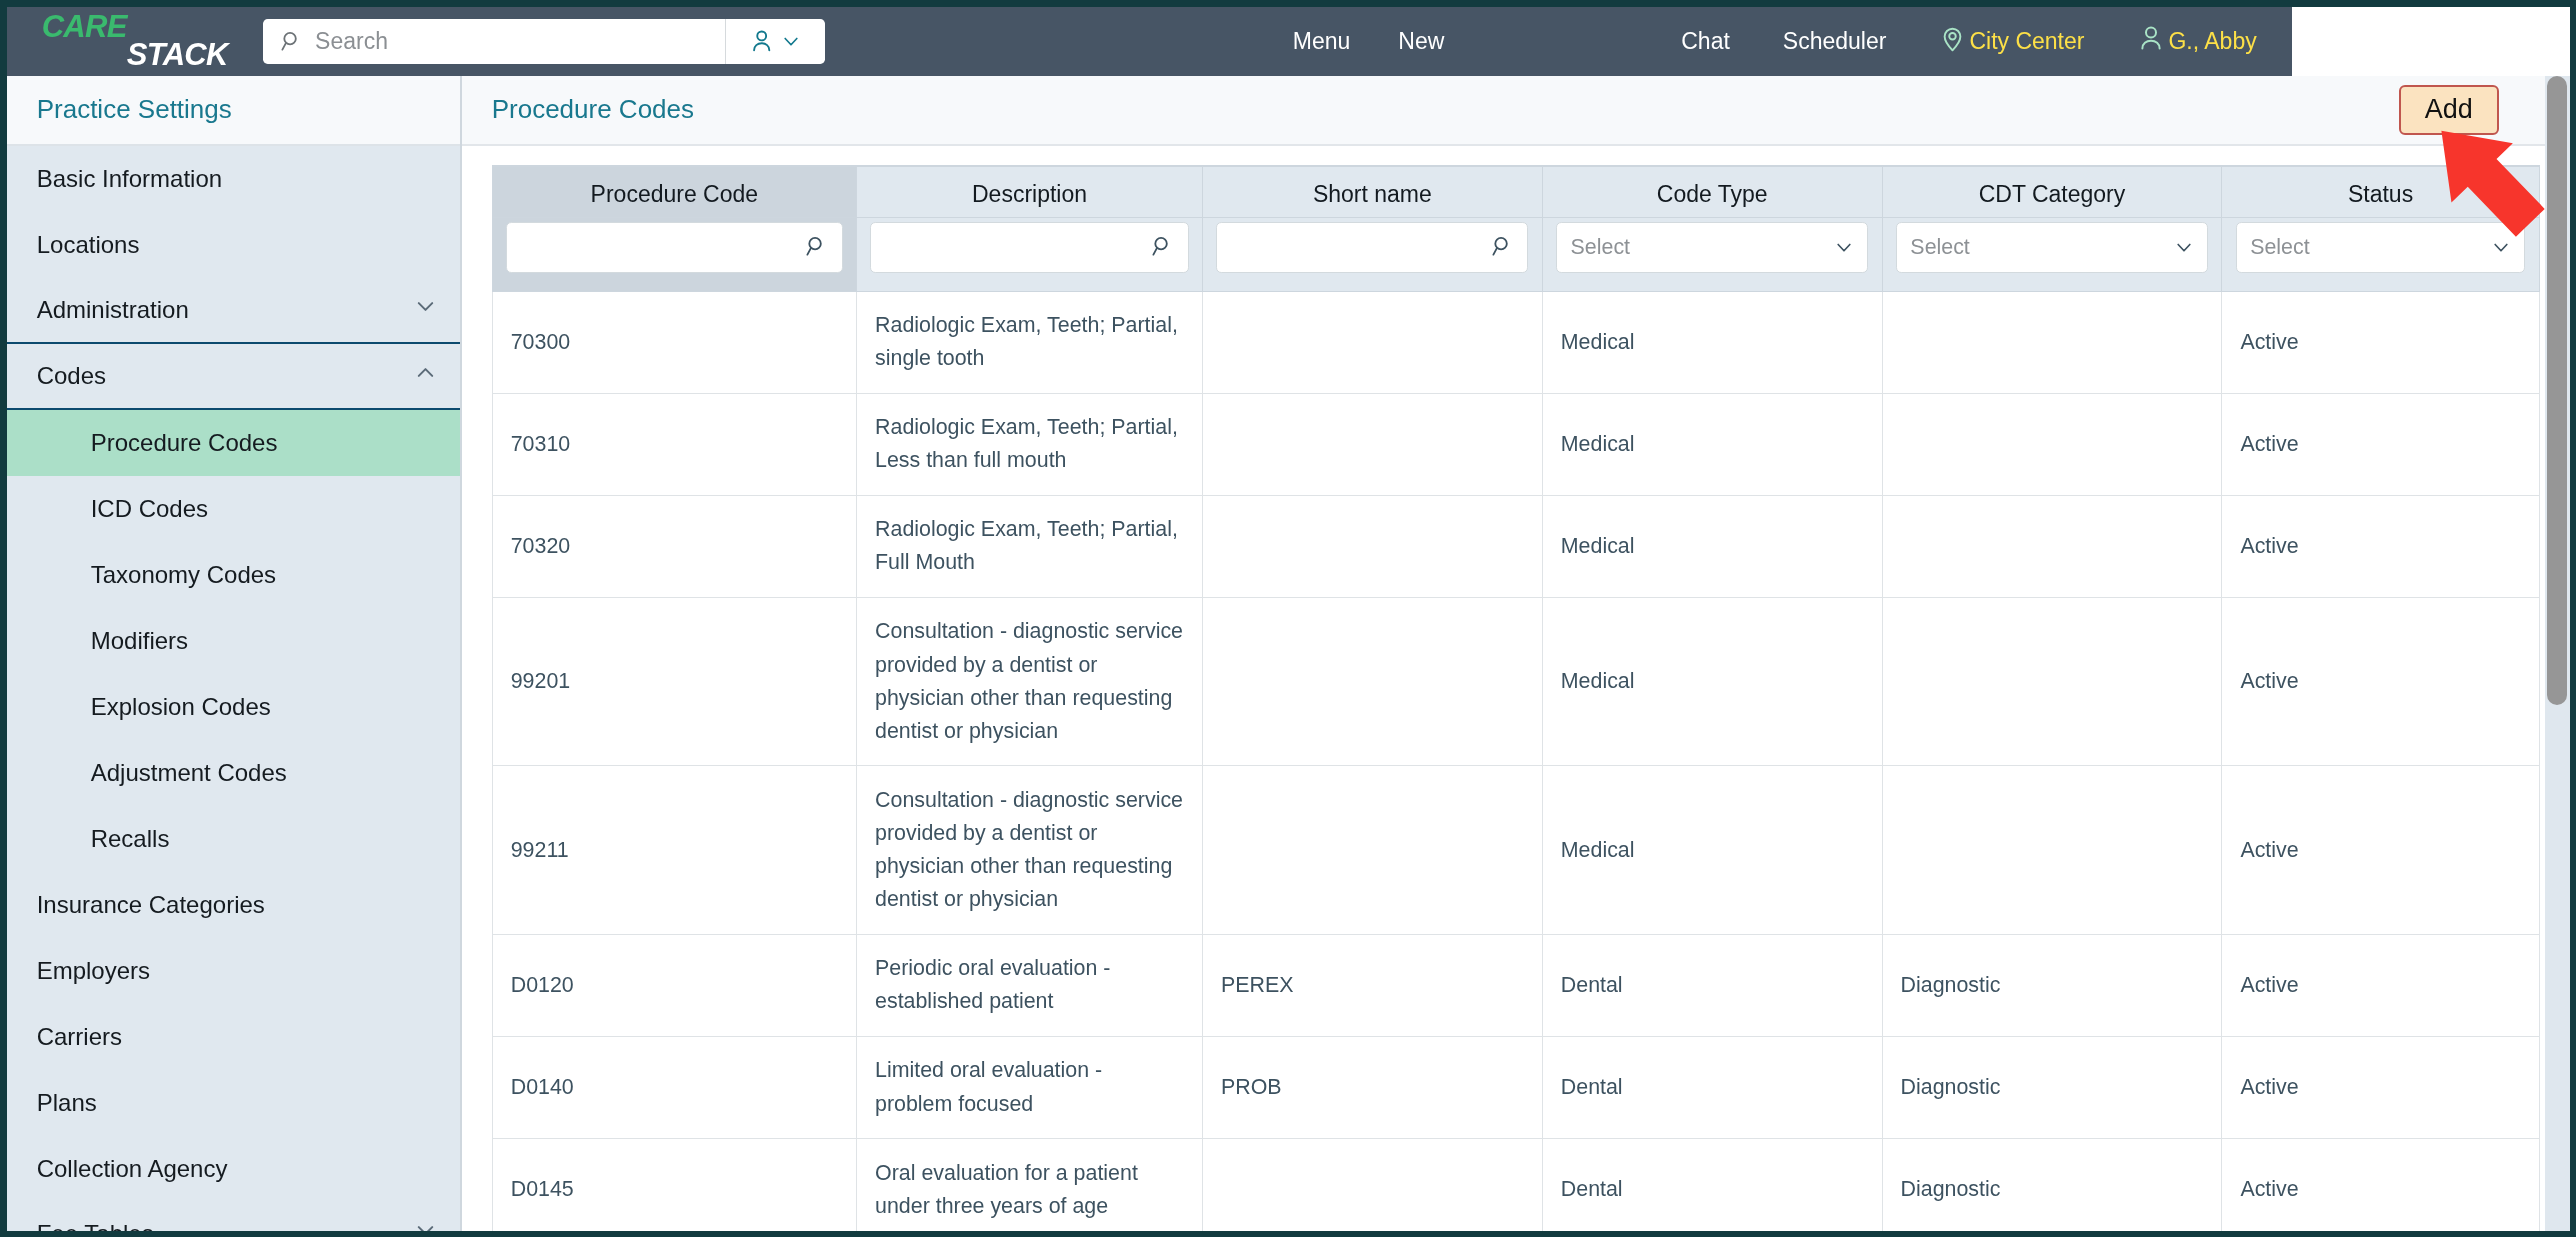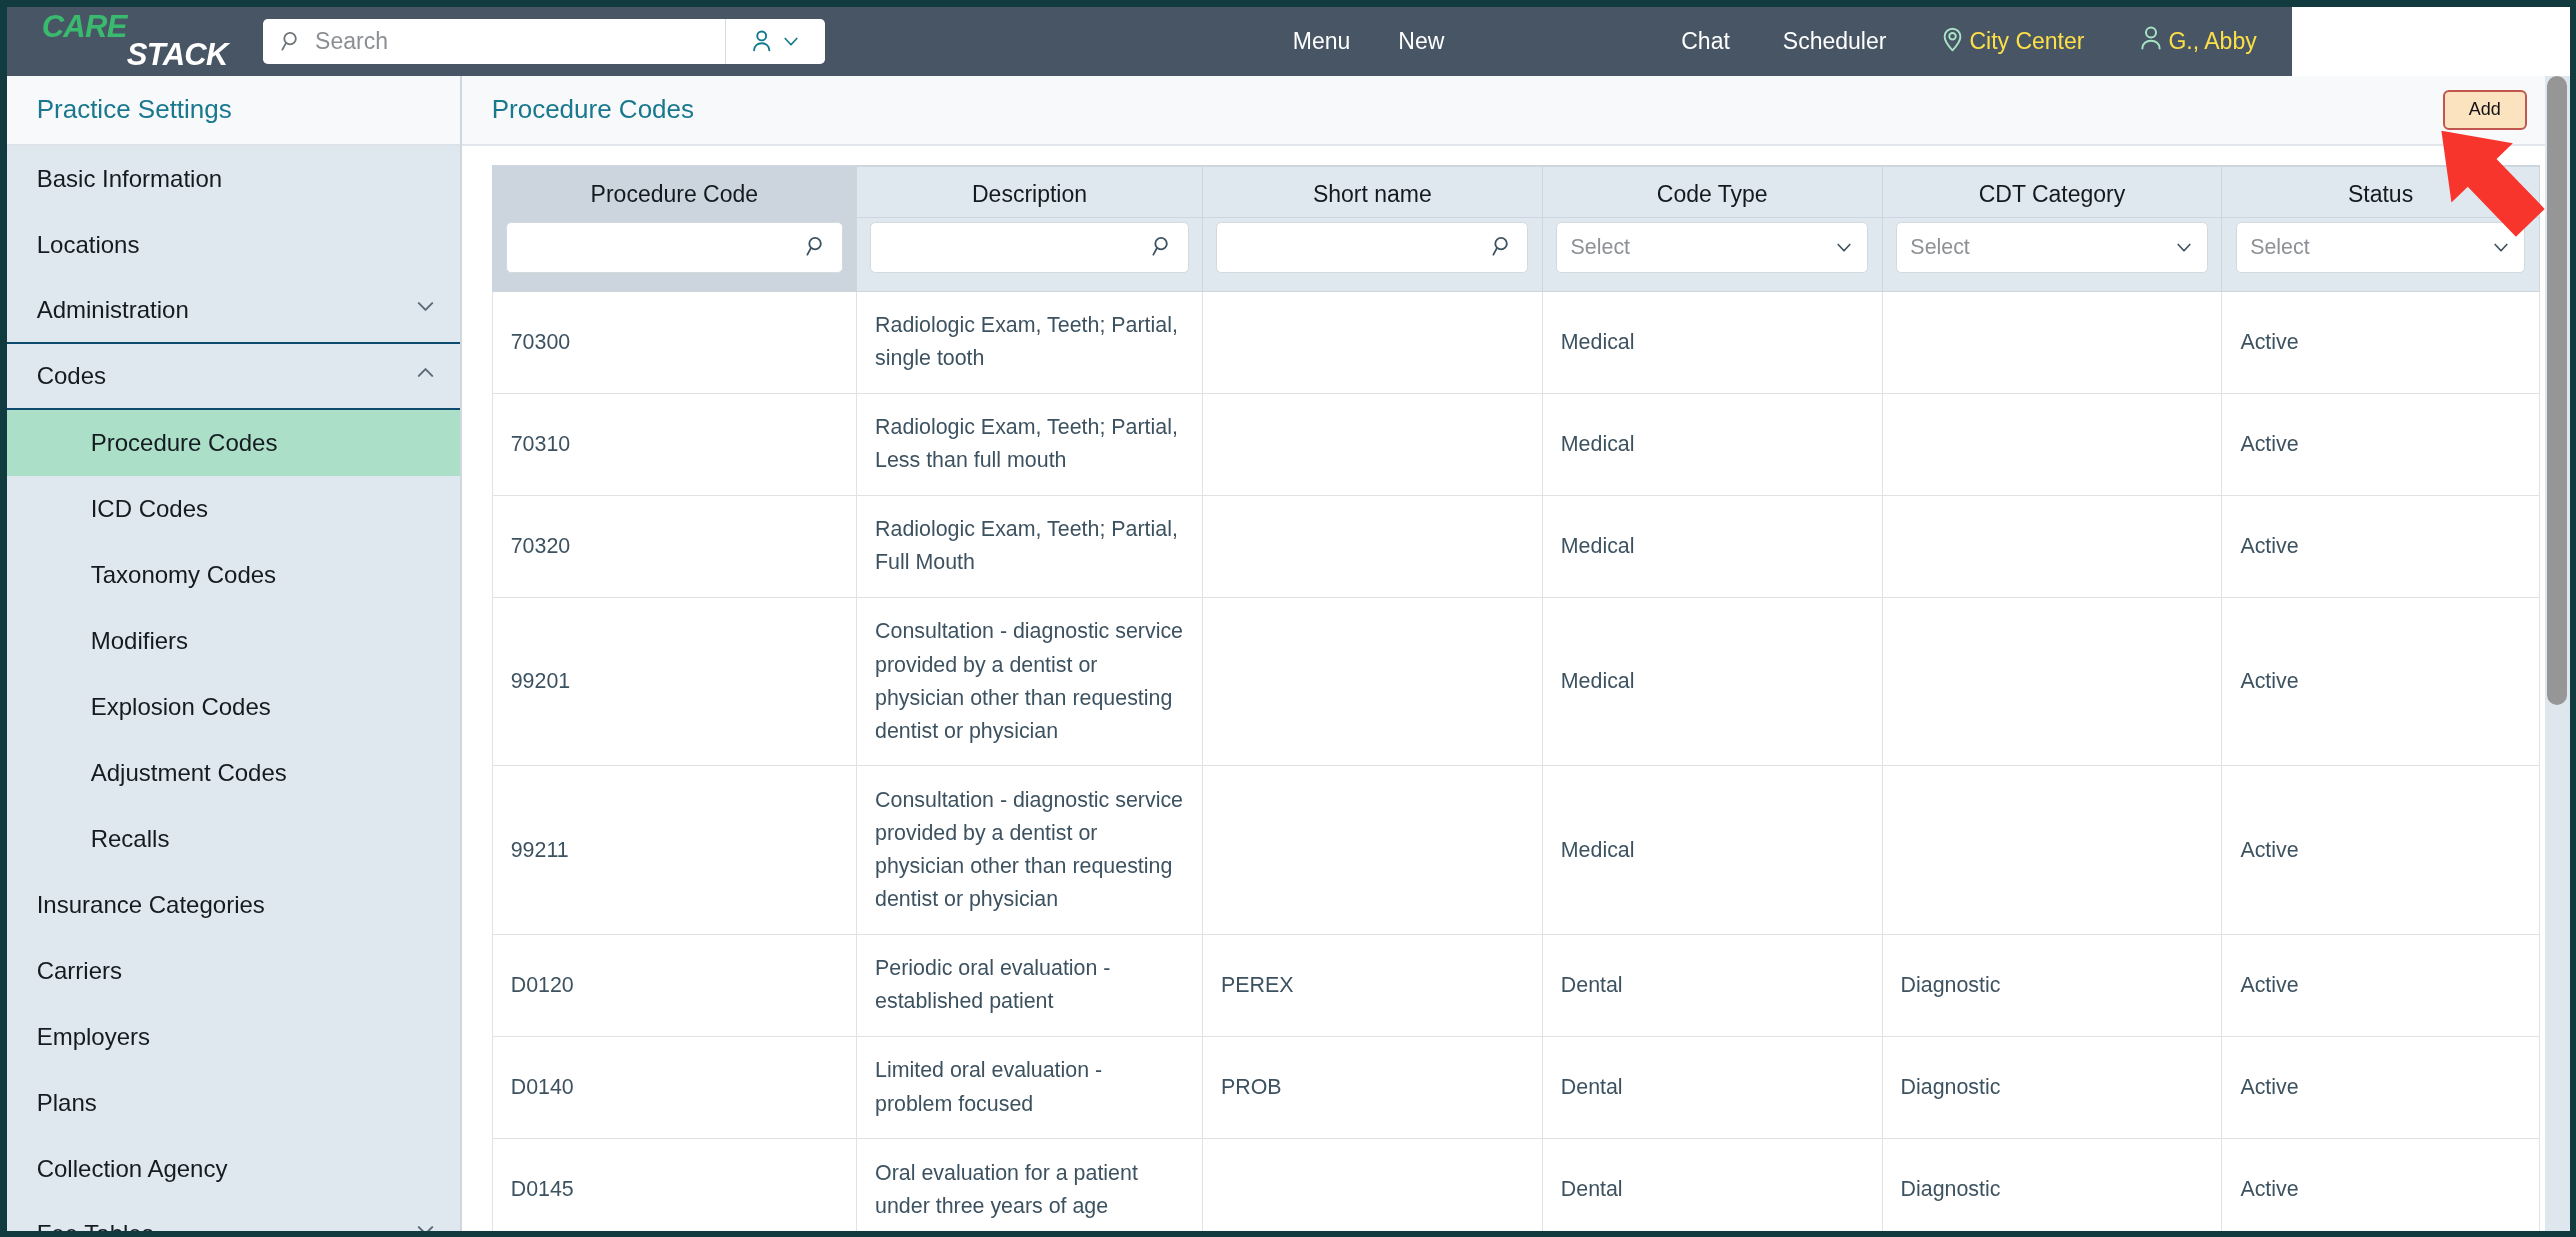--- a/index.html
+++ b/index.html
@@ -93,23 +93,23 @@
     padding: 0 23px 0 30px;
     flex: none;
   }
   .main-title { color: #19788e; font-size: 26px; }
   .add-btn {
     margin-left: auto;
     background: #fbe3c0;
     border: 2.7px solid #c0564e;
     border-radius: 6px;
     color: #111111;
-    font-size: 18px;
+    font-size: 27px;
     padding: 7.4px 24px;
-    margin-right: 20px;
+    margin-right: 48px;
   }
 
   .tablearea { flex: 1; padding: 19px 30px 0 30px; overflow: hidden; position: relative; }
 
   table.grid { width: 100%; border-collapse: collapse; table-layout: fixed; }
   table.grid col.c1 { width: 17.8%; }
   table.grid col.c2 { width: 16.9%; }
   table.grid col.c3 { width: 16.6%; }
   table.grid col.c4 { width: 16.6%; }
   table.grid col.c5 { width: 16.6%; }
@@ -284,24 +284,24 @@
           <div class="side-item sub">
             <span>Adjustment Codes</span>
           </div>
           <div class="side-item sub">
             <span>Recalls</span>
           </div>
           <div class="side-item">
             <span>Insurance Categories</span>
           </div>
           <div class="side-item">
+            <span>Employers</span>
+          </div>
+          <div class="side-item">
             <span>Carriers</span>
-          </div>
-          <div class="side-item">
-            <span>Employers</span>
           </div>
           <div class="side-item">
             <span>Plans</span>
           </div>
           <div class="side-item">
             <span>Collection Agency</span>
           </div>
           <div class="side-item group">
             <span>Fee Tables</span>
             <span class="chev"><svg width="23" height="23" viewBox="0 0 24 24" fill="none" stroke="#5b6b78" stroke-width="2.1">

